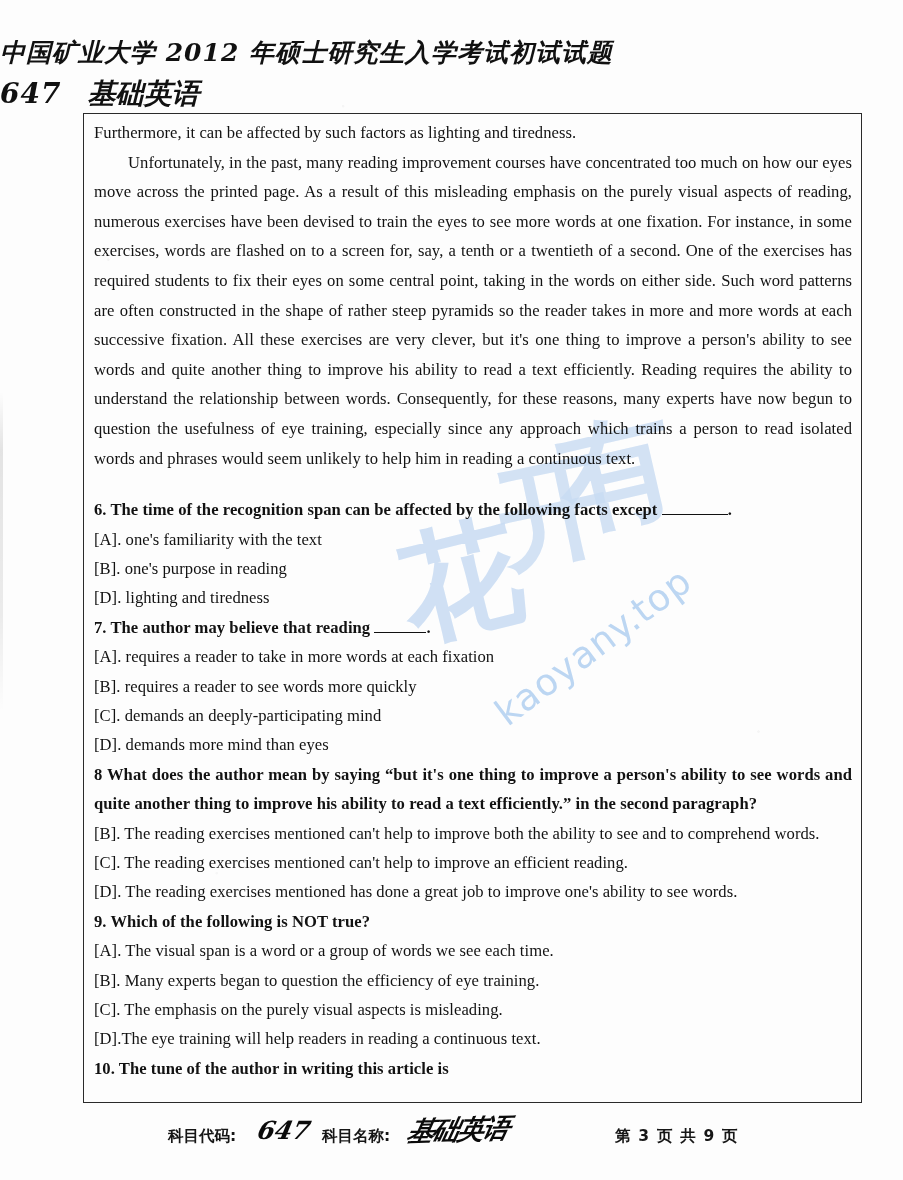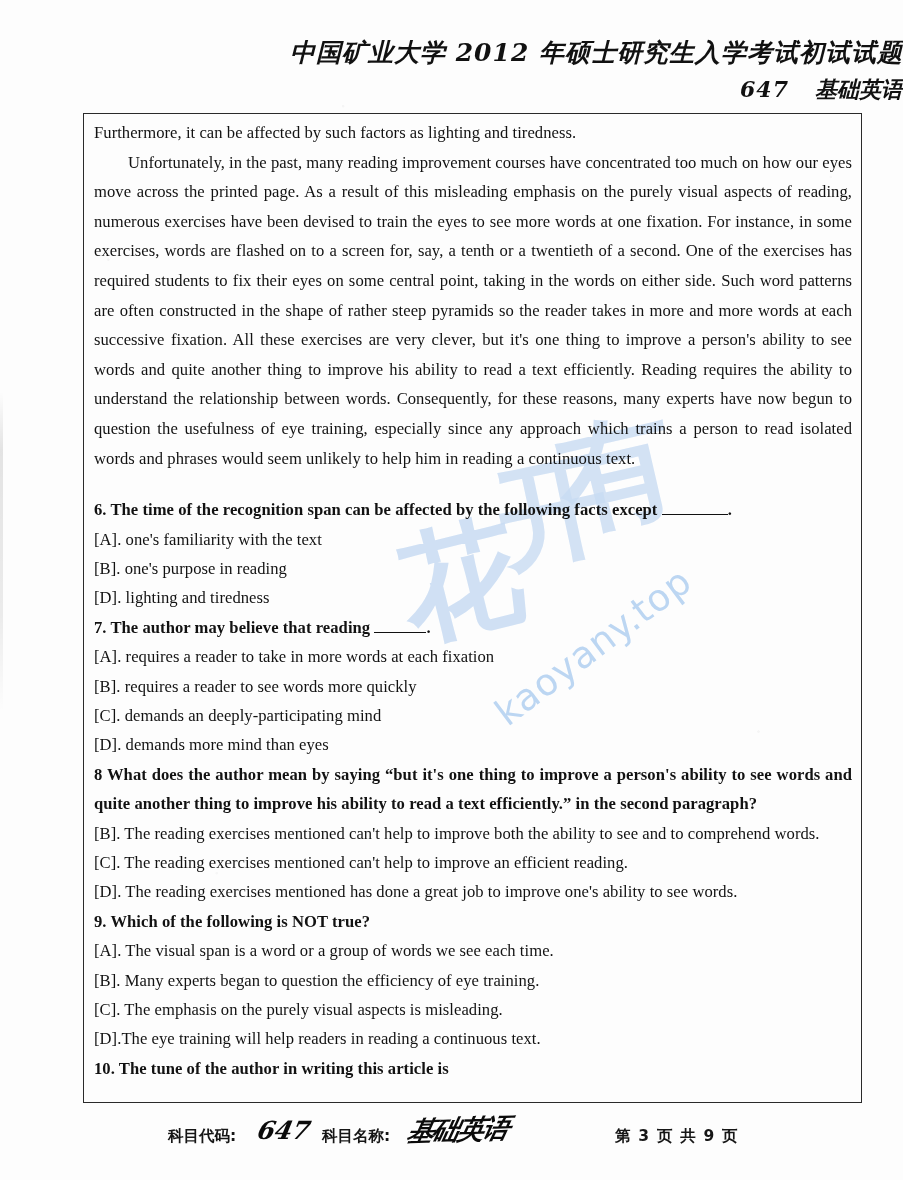--- a/index.html
+++ b/index.html
@@ -71,38 +71,38 @@
     transform: rotate(-37deg);
     transform-origin: left top;
     letter-spacing: 1px;
     user-select: none;
   }
 
   
   .doc-header {
     position: absolute;
     left: 0; right: 0; top: 36px;
-    text-align: right;
+    text-align: left;
     z-index: 4;
   }
   .header-line1 {
     font-family: "DejaVu Serif", serif;
     font-weight: 700;
     font-style: italic;
     font-size: 25px;
     letter-spacing: 1px;
     color: #111;
     white-space: nowrap;
   }
   .header-line2 {
     margin-top: 6px;
     font-family: "DejaVu Serif", serif;
     font-weight: 700;
     font-style: italic;
-    font-size: 22px;
+    font-size: 28px;
     color: #111;
     white-space: nowrap;
   }
   .header-line2 .code { margin-right: 26px; letter-spacing: 1px; }
 
   
   .body-frame {
     position: absolute;
     left: 83px;
     top: 113px;

